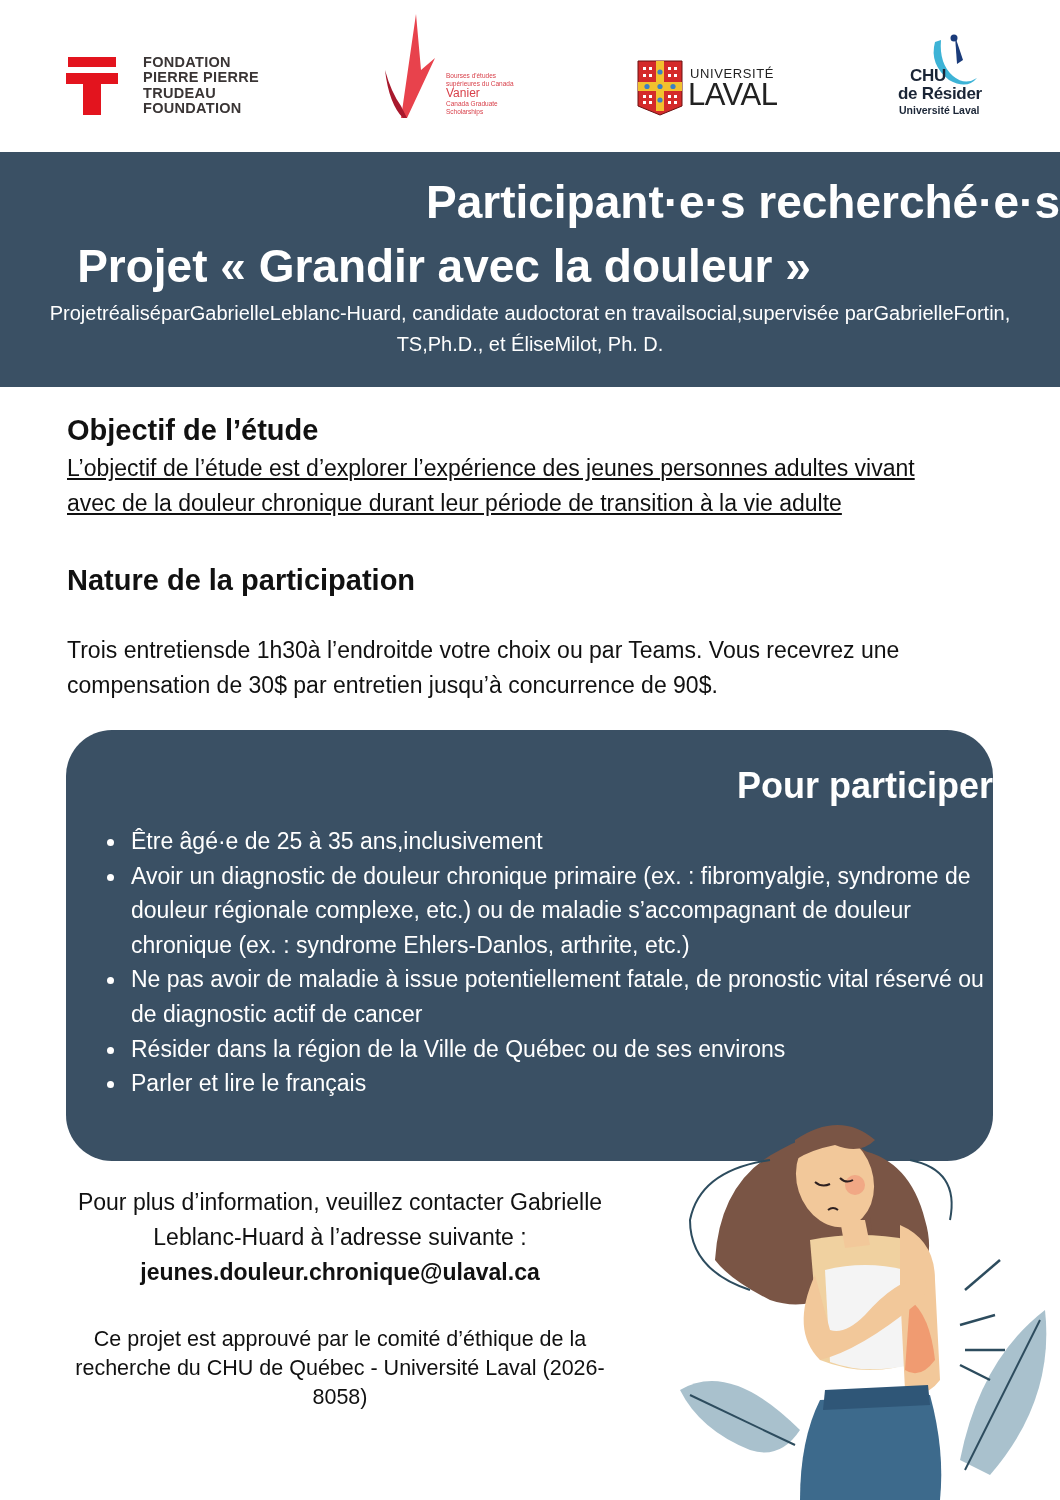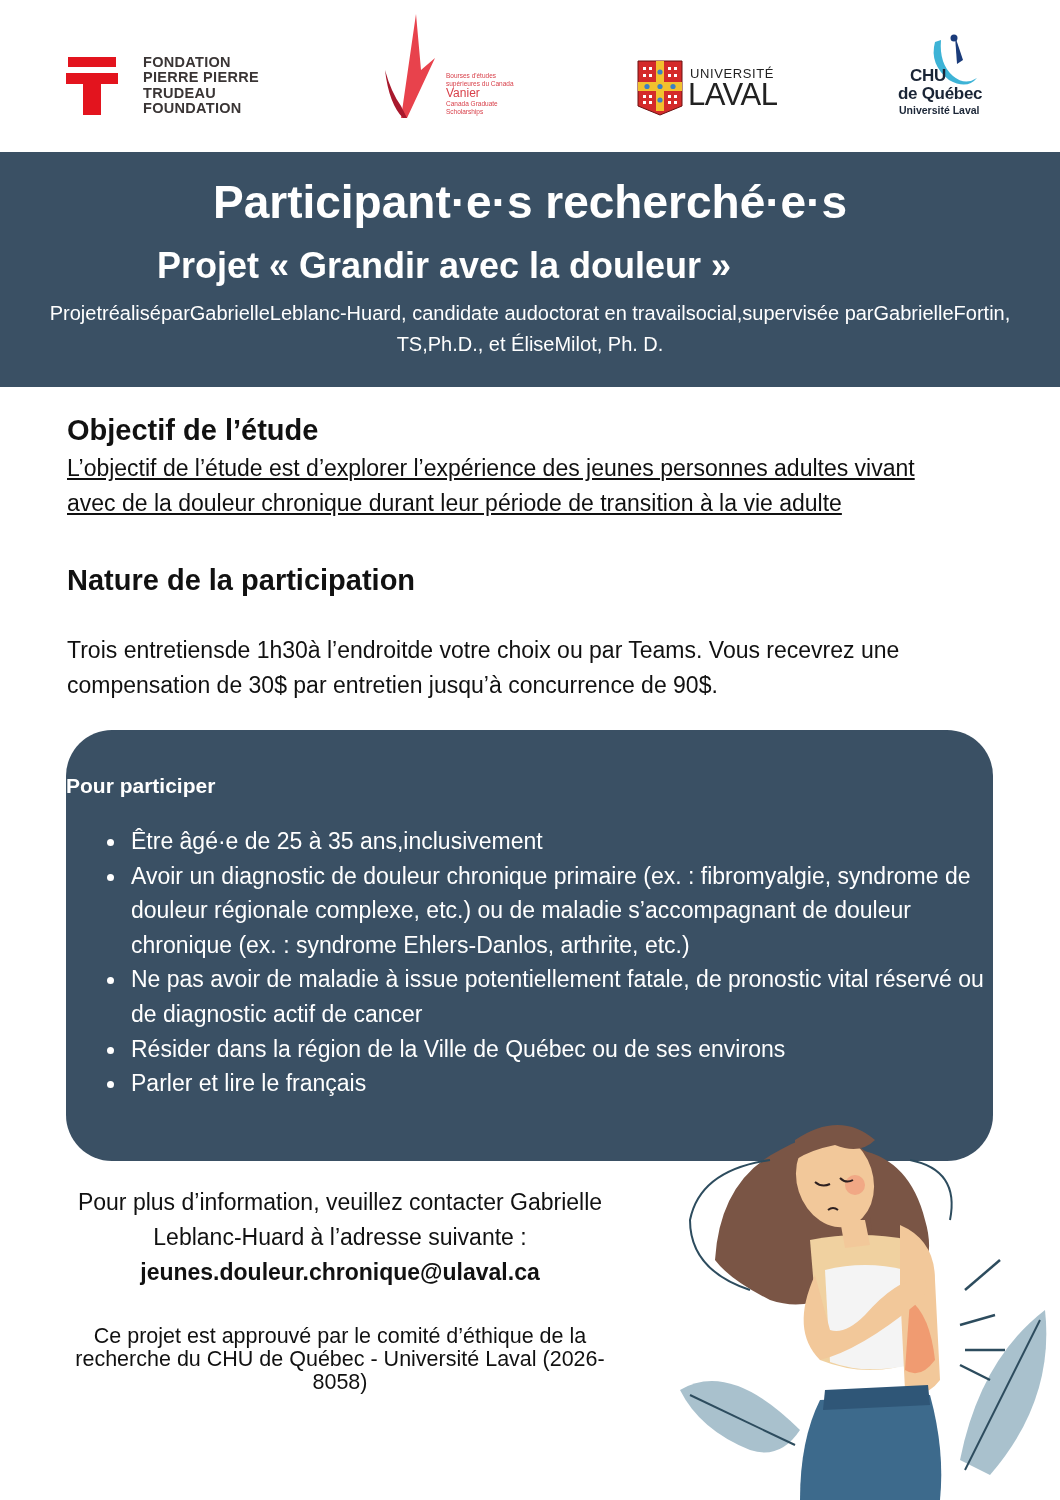--- a/index.html
+++ b/index.html
@@ -29,44 +29,44 @@
   .laval .l { position:absolute; left:51px; top:19px; font-size:31px; color:#222; letter-spacing:-0.5px; }
 
   .chu { left:895px; top:30px; width:100px; height:92px; }
   .chu svg { position:absolute; left:0; top:0; }
   .chu .c1 { position:absolute; left:3px; top:36px; font-weight:bold; font-size:17px; color:#1a2536; letter-spacing:-0.3px;margin-left:12px; }
   .chu .c2 { position:absolute; left:3px; top:54px; font-weight:bold; font-size:17px; color:#1a2536; letter-spacing:-0.3px; }
   .chu .c3 { position:absolute; left:4px; top:74px; font-weight:bold; font-size:10.5px; color:#1a2536; }
 
   
   .banner { left:0; top:152px; width:1060px; height:235px; background:#3a5064; color:#fff; text-align:center; }
-  .banner .t1 { position:absolute; left:0; width:1060px; top:24px; font-weight:bold; font-size:46px; line-height:52px; }
-  .banner .t2 { position:absolute; left:0; width:888px; top:88px; font-weight:bold; font-size:36px; line-height:52px; }
+  .banner .t1 { position:absolute; left:0; width:1060px; top:24px; font-weight:bold; font-size:46px; line-height:52px;text-align:right; }
+  .banner .t2 { position:absolute; left:0; width:888px; top:88px; font-weight:bold; font-size:46px; line-height:52px; }
   .banner .sub { position:absolute; left:30px; width:1000px; top:146px; font-size:20px; line-height:31px; }
 
   
   .h-obj { left:67px; top:412px; font-weight:bold; font-size:29px; line-height:36px; }
   .p-obj { left:67px; top:451px; width:900px; font-size:23px; line-height:35px;text-decoration:underline; }
   .h-nat { left:67px; top:562px; font-weight:bold; font-size:29px; line-height:36px; }
   .p-nat { left:67px; top:633px; width:970px; font-size:23px; line-height:35px; }
 
   
   .box { left:66px; top:730px; width:927px; height:431px; background:#3a5064; border-radius:46px; color:#fff; }
-  .box .bt { position:absolute; left:0; width:927px; top:38px; text-align:left; font-weight:bold; font-size:21px; line-height:36px; }
+  .box .bt { position:absolute; left:0; width:927px; top:38px; text-align:right; font-weight:bold; font-size:36px; line-height:36px; }
   .box ul { position:absolute; left:48px; top:77px; width:860px; margin:17px; padding:0 0 0 0; list-style:none; font-size:23px; line-height:34.6px; }
   .box li { position:relative; padding-left:0; }
   .box li .dot { position:absolute; left:-24px; top:15px; width:7px; height:7px; border-radius:50%; background:#fff; }
 
   
   .illus { left:660px; top:1100px; width:400px; height:400px; }
 
   
   .contact { left:60px; top:1185px; width:560px; text-align:center; font-size:23px; line-height:35px; color:#111; }
   .contact .em { font-weight:bold; }
-  .ethics { left:60px; top:1325px; width:560px; text-align:center; font-size:21.5px; line-height:23px; color:#111; }
+  .ethics { left:60px; top:1325px; width:560px; text-align:center; font-size:21.5px; line-height:29px; color:#111; }
 </style>
 </head>
 <body>
 
 <div class="abs fpet">
   <div class="bar-top"></div>
   <div class="bar-mid"></div>
   <div class="stem"></div>
   <div class="txt"><span>FONDATION</span><br><span>PIERRE PIERRE</span><br><span>TRUDEAU</span><br><span>FOUNDATION</span></div>
 </div>
@@ -118,21 +118,21 @@
   <div class="l">LAVAL</div>
 </div>
 
 <div class="abs chu">
   <svg width="100" height="70" viewBox="0 0 100 70">
     <path d="M40 12 Q34 34 54 50 Q72 60 82 48 Q70 56 58 46 Q44 34 46 10 Z" fill="#3db3d6"></path>
     <path d="M60 6 L68 30 L62 34 Z" fill="#1a3b7a"></path>
     <circle cx="59" cy="8" r="3.5" fill="#1a3b7a"></circle>
   </svg>
   <div class="c1">CHU</div>
-  <div class="c2">de Québec</div>
+  <div class="c2">de Résider</div>
   <div class="c3">Université Laval</div>
 </div>
 
 <div class="abs banner">
   <div class="t1">Participant·e·s recherché·e·s</div>
   <div class="t2">Projet « Grandir avec la douleur »</div>
   <div class="sub">ProjetréaliséparGabrielleLeblanc-Huard, candidate audoctorat en travailsocial,supervisée parGabrielleFortin, TS,Ph.D., et ÉliseMilot, Ph. D.</div>
 </div>
 
 <div class="abs h-obj">Objectif de l’étude</div>

